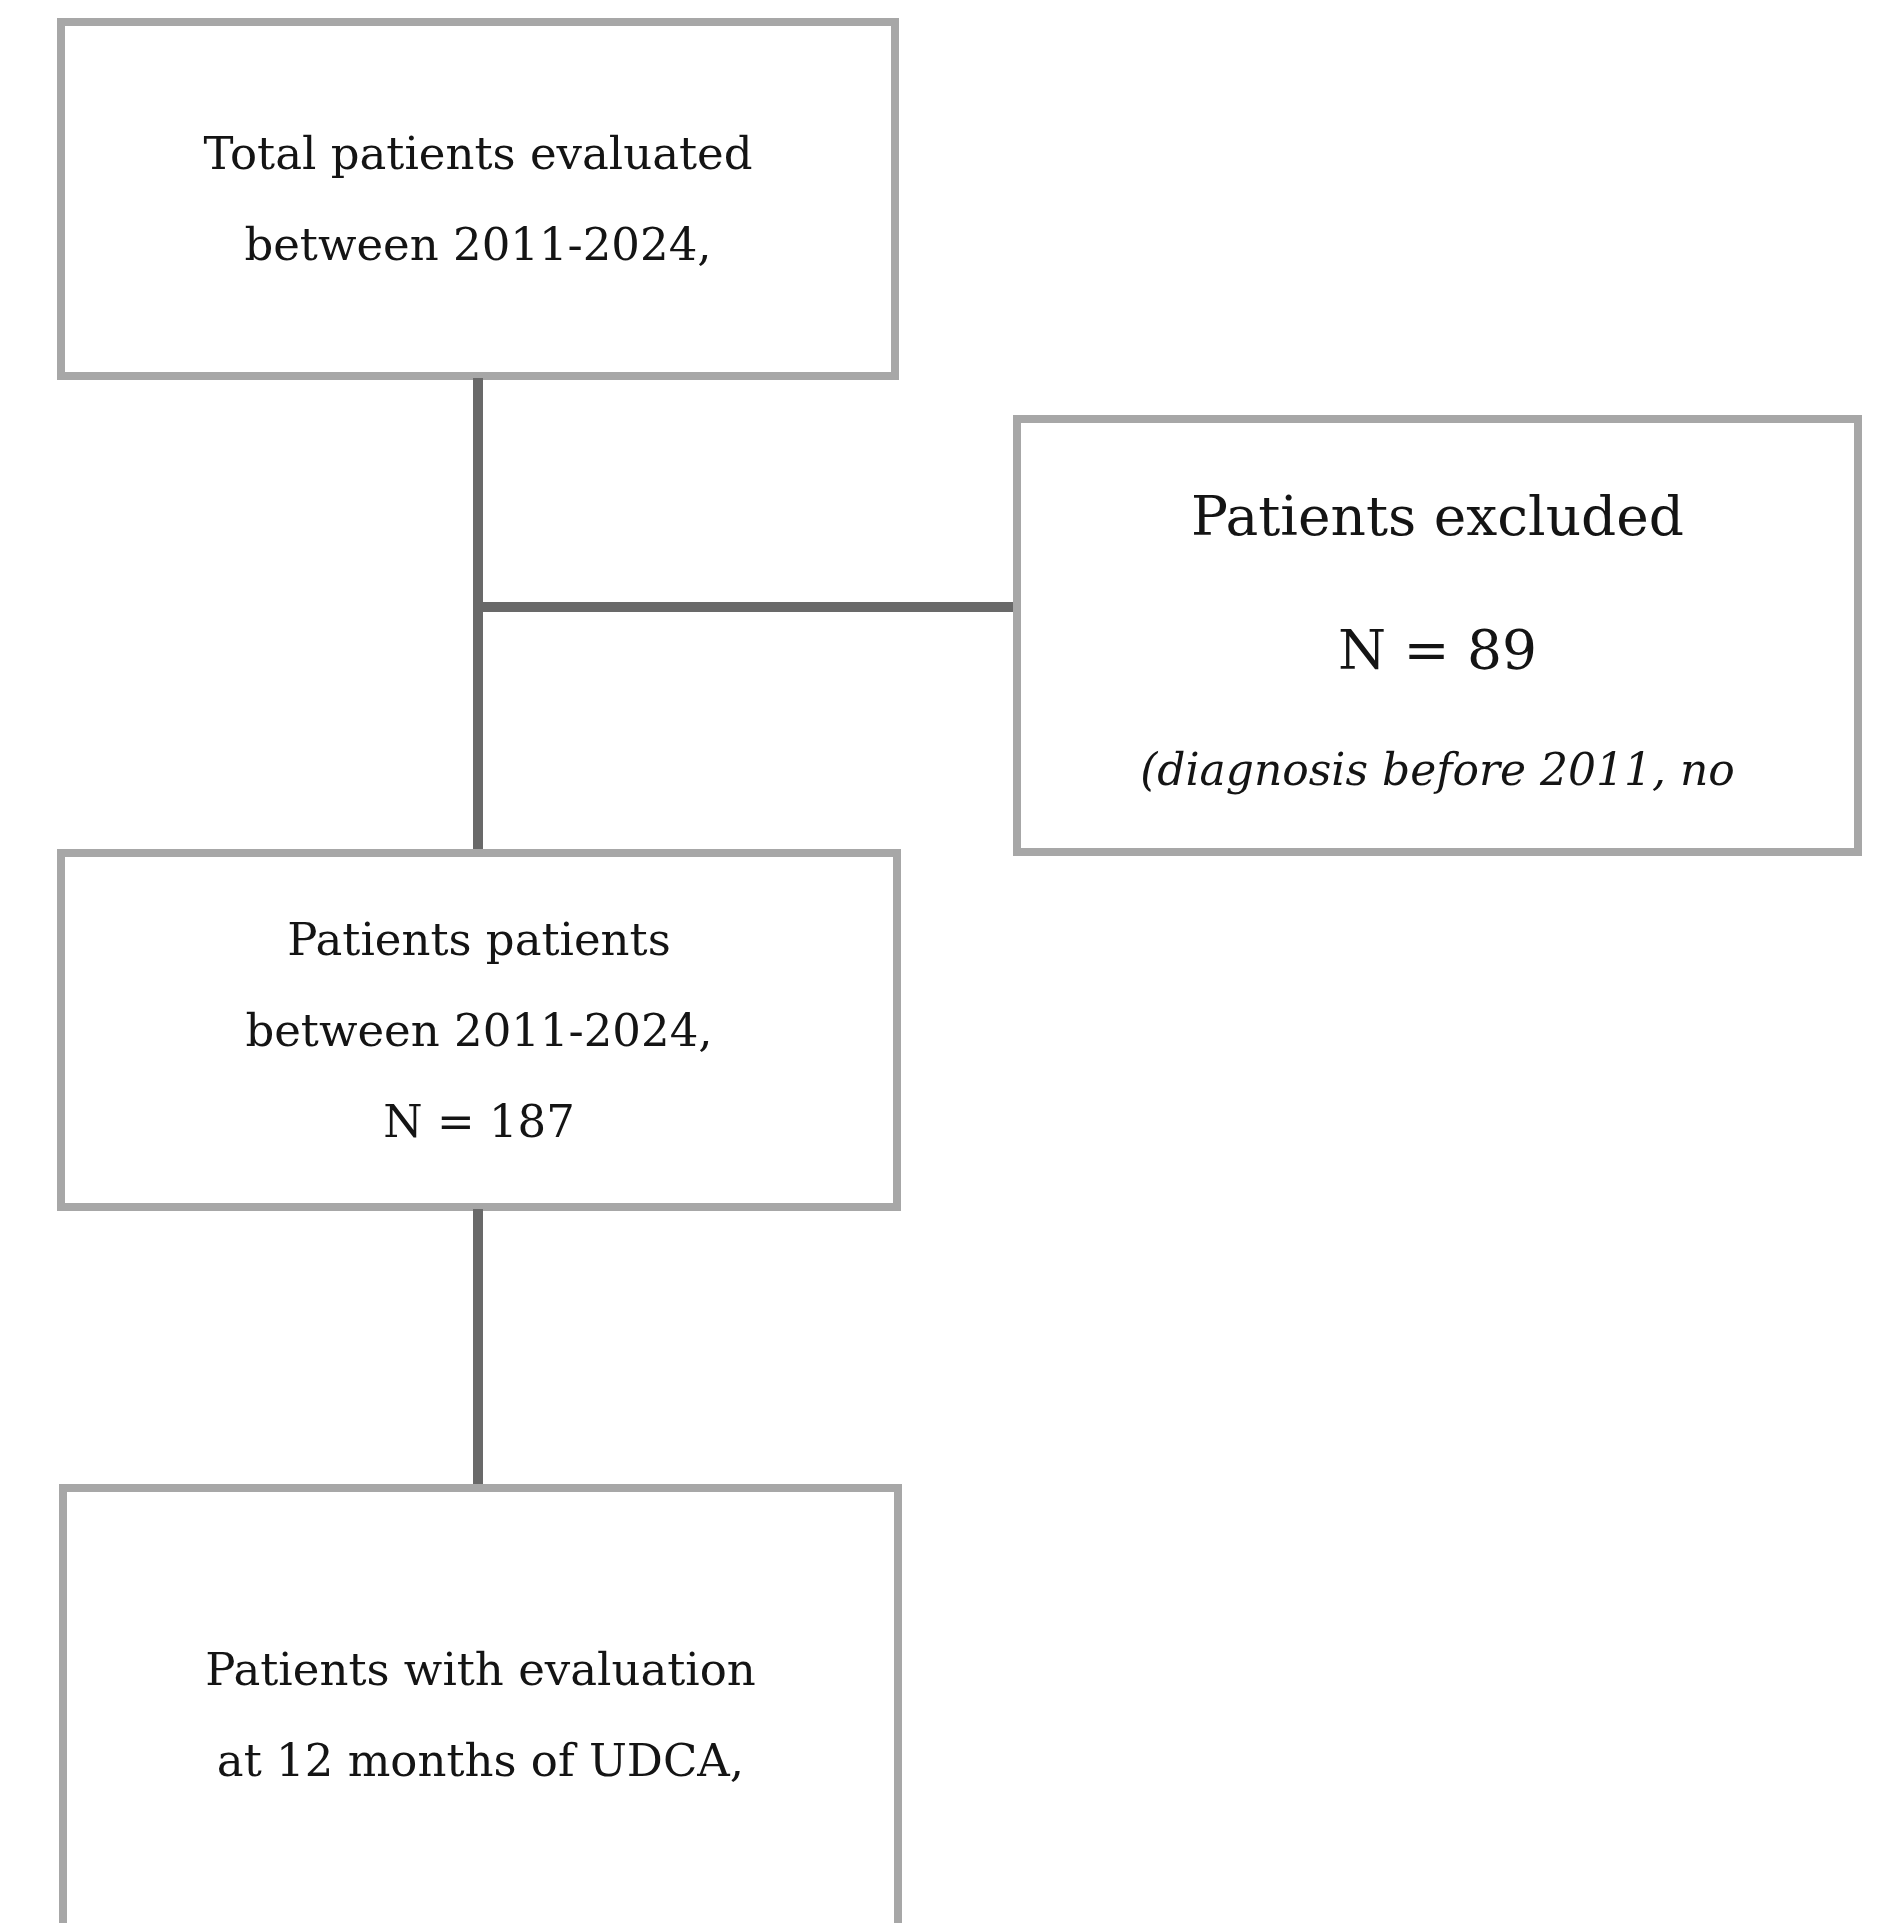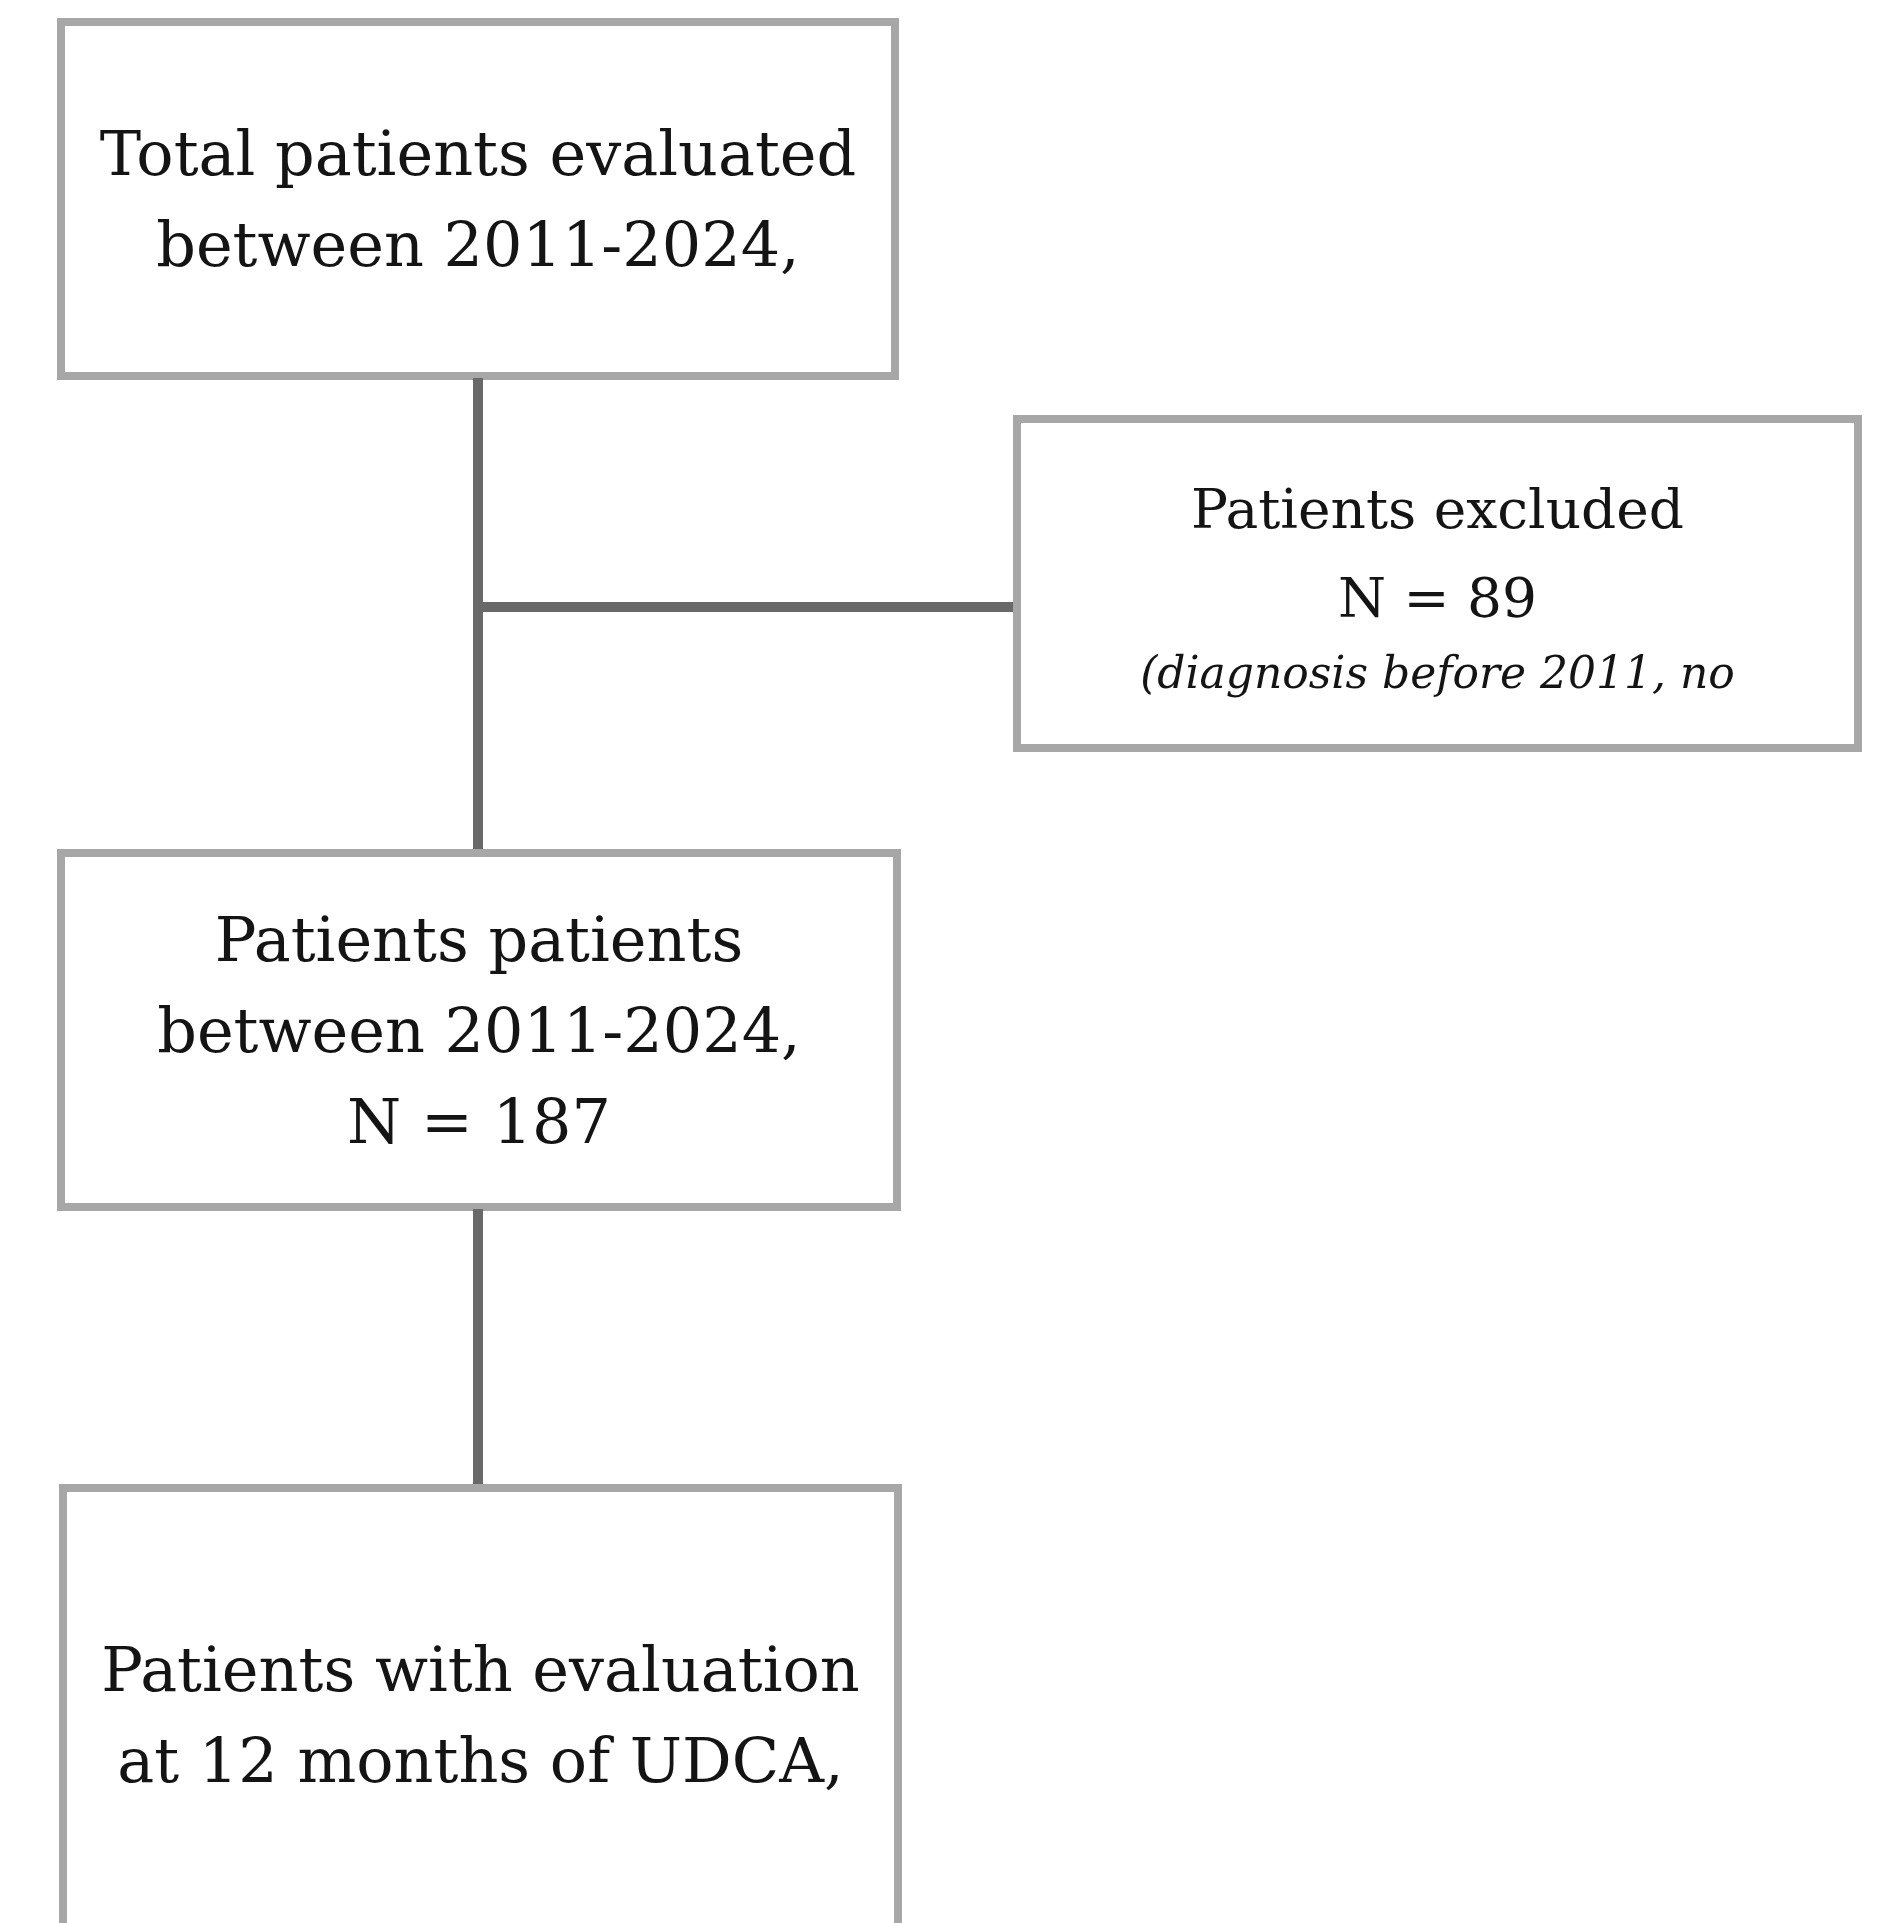--- a/index.html
+++ b/index.html
@@ -23,40 +23,40 @@
     box-sizing:border-box;
     background:var(--bg);
     border:8px solid var(--box-border);
     display:flex;
     flex-direction:column;
     align-items:center;
     justify-content:center;
     text-align:center;
   }
   .box .line{
-    font-size:62px;
+    font-size:45px;
     line-height:91px;
     white-space:nowrap;
   }
   .box-excluded .line{
     font-size:55px;
     line-height:89px;
   }
   .box-excluded .note-line{
     font-size:44px;
     line-height:59px;
     white-space:nowrap;
     font-style:italic;
   }
   .connector{
     position:absolute;
     background:var(--connector);
   }
   #box-total      {left:57px;  top:17.7px;   width:842px; height:362px;}
-  #box-excluded   {left:1013px;top:415px;  width:849px; height:337px;}
+  #box-excluded   {left:1013px;top:415px;  width:849px; height:441px;gap:45px;}
   #box-diagnosed  {left:57px;  top:849px;  width:844px; height:362px;}
   #box-evaluation {left:59px;  top:1484px; width:843px; height:461px;}
   #connector-v1   {left:473px; top:378px;  width:9.8px;  height:475px;}
   #connector-h1   {left:477px; top:602px;  width:541px; height:9.8px;}
   #connector-v2   {left:473px; top:1209px; width:9.8px;  height:278px;}
 </style>
 </head>
 <body>
 
 <div class="canvas">

